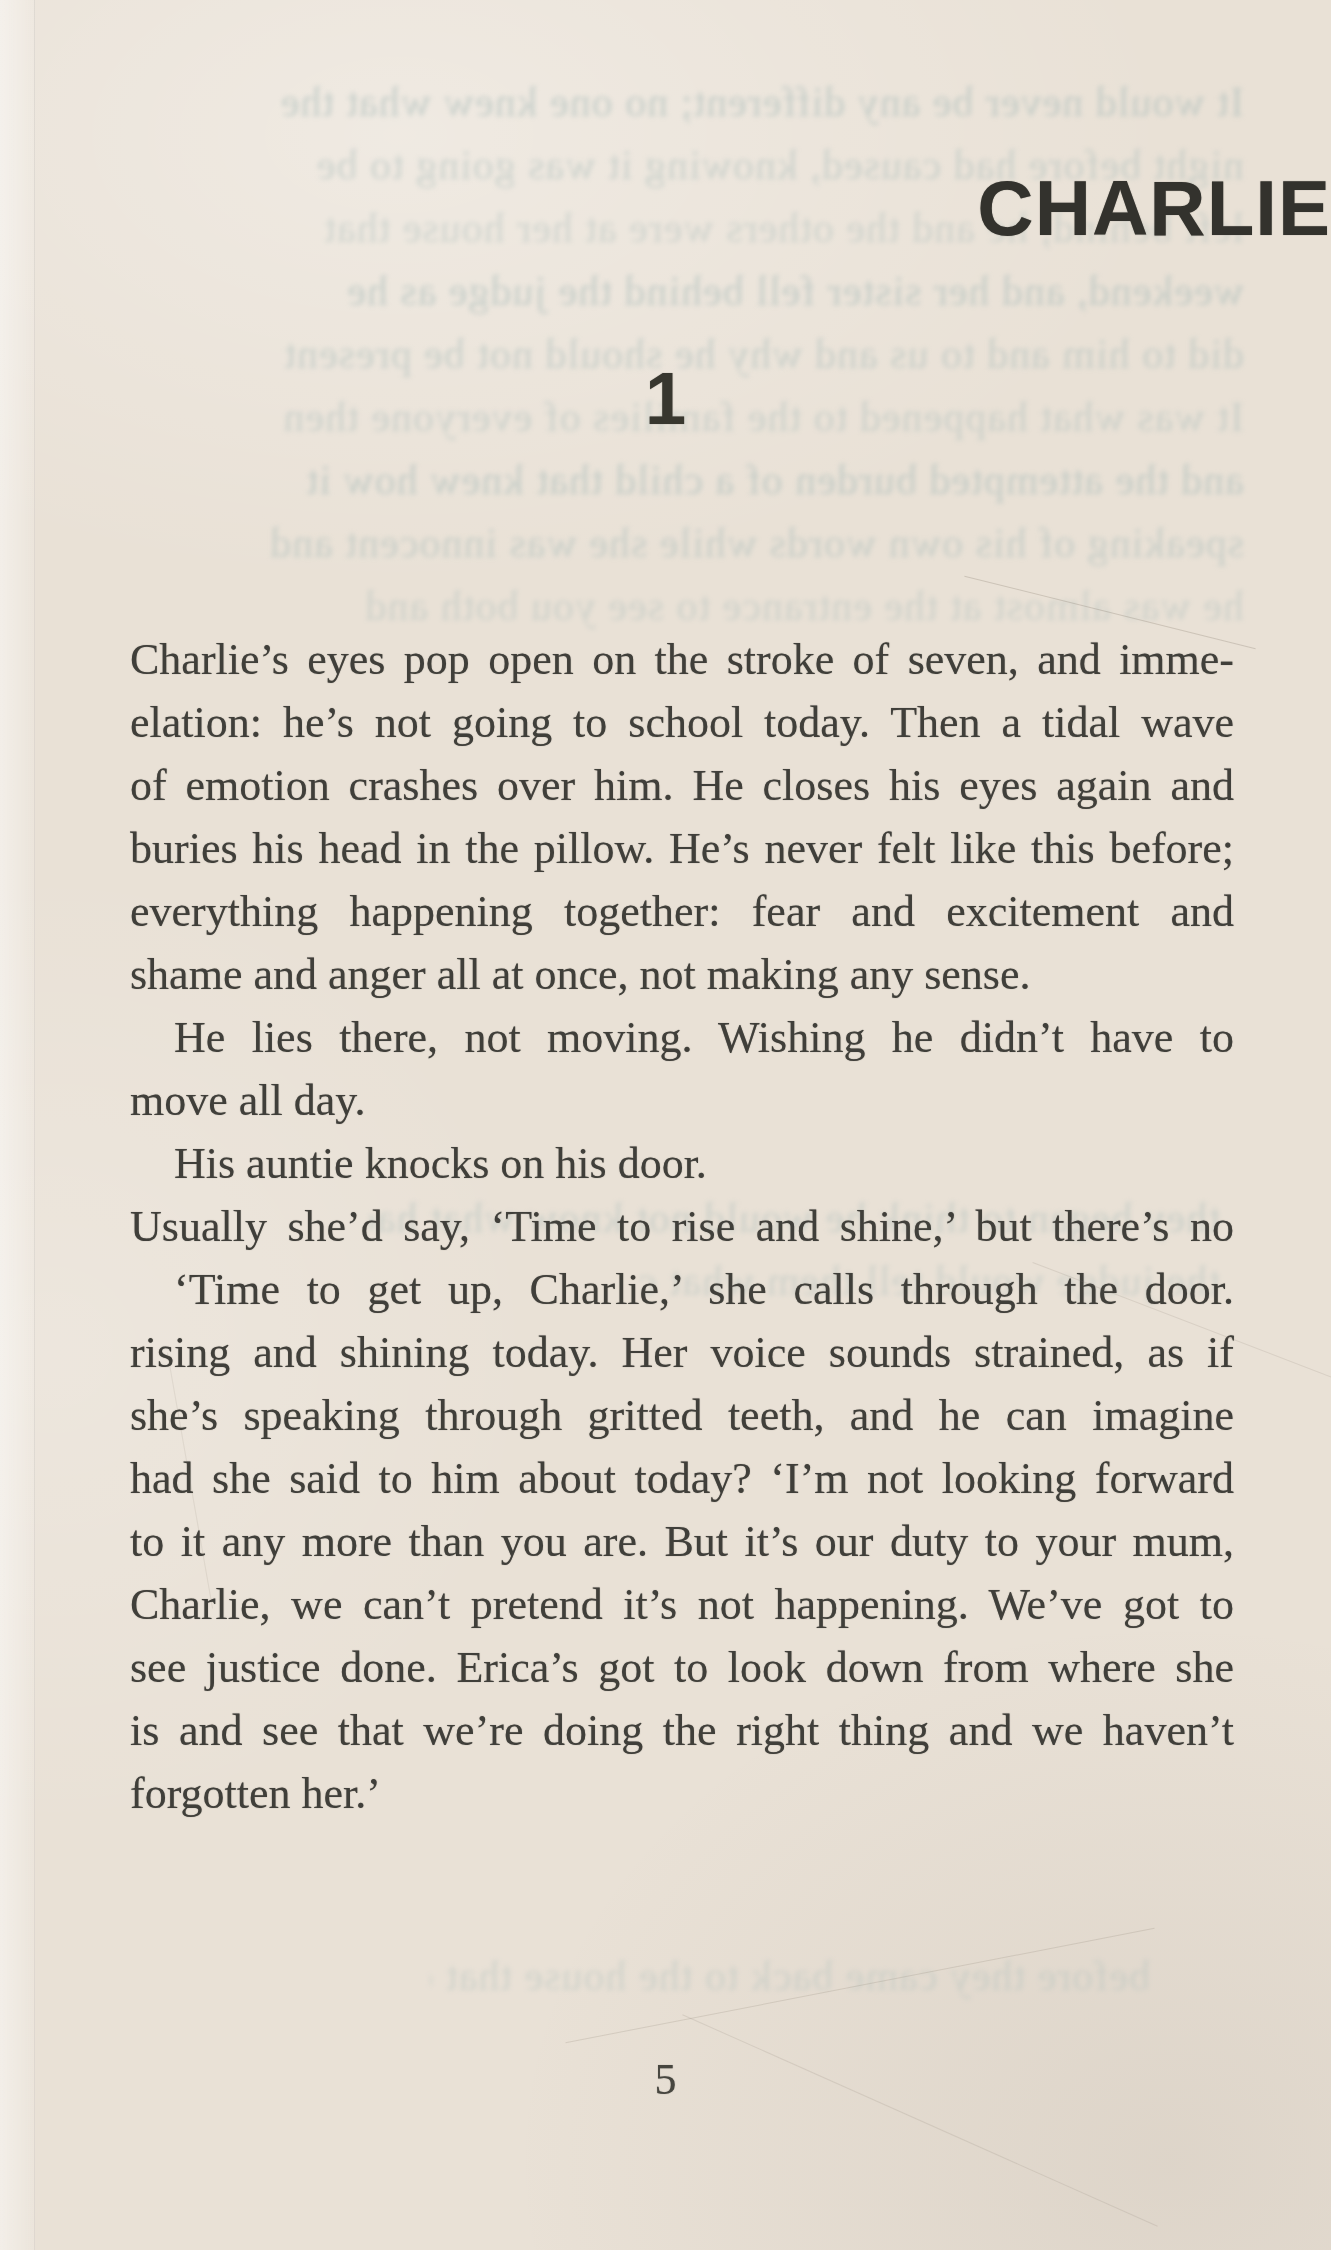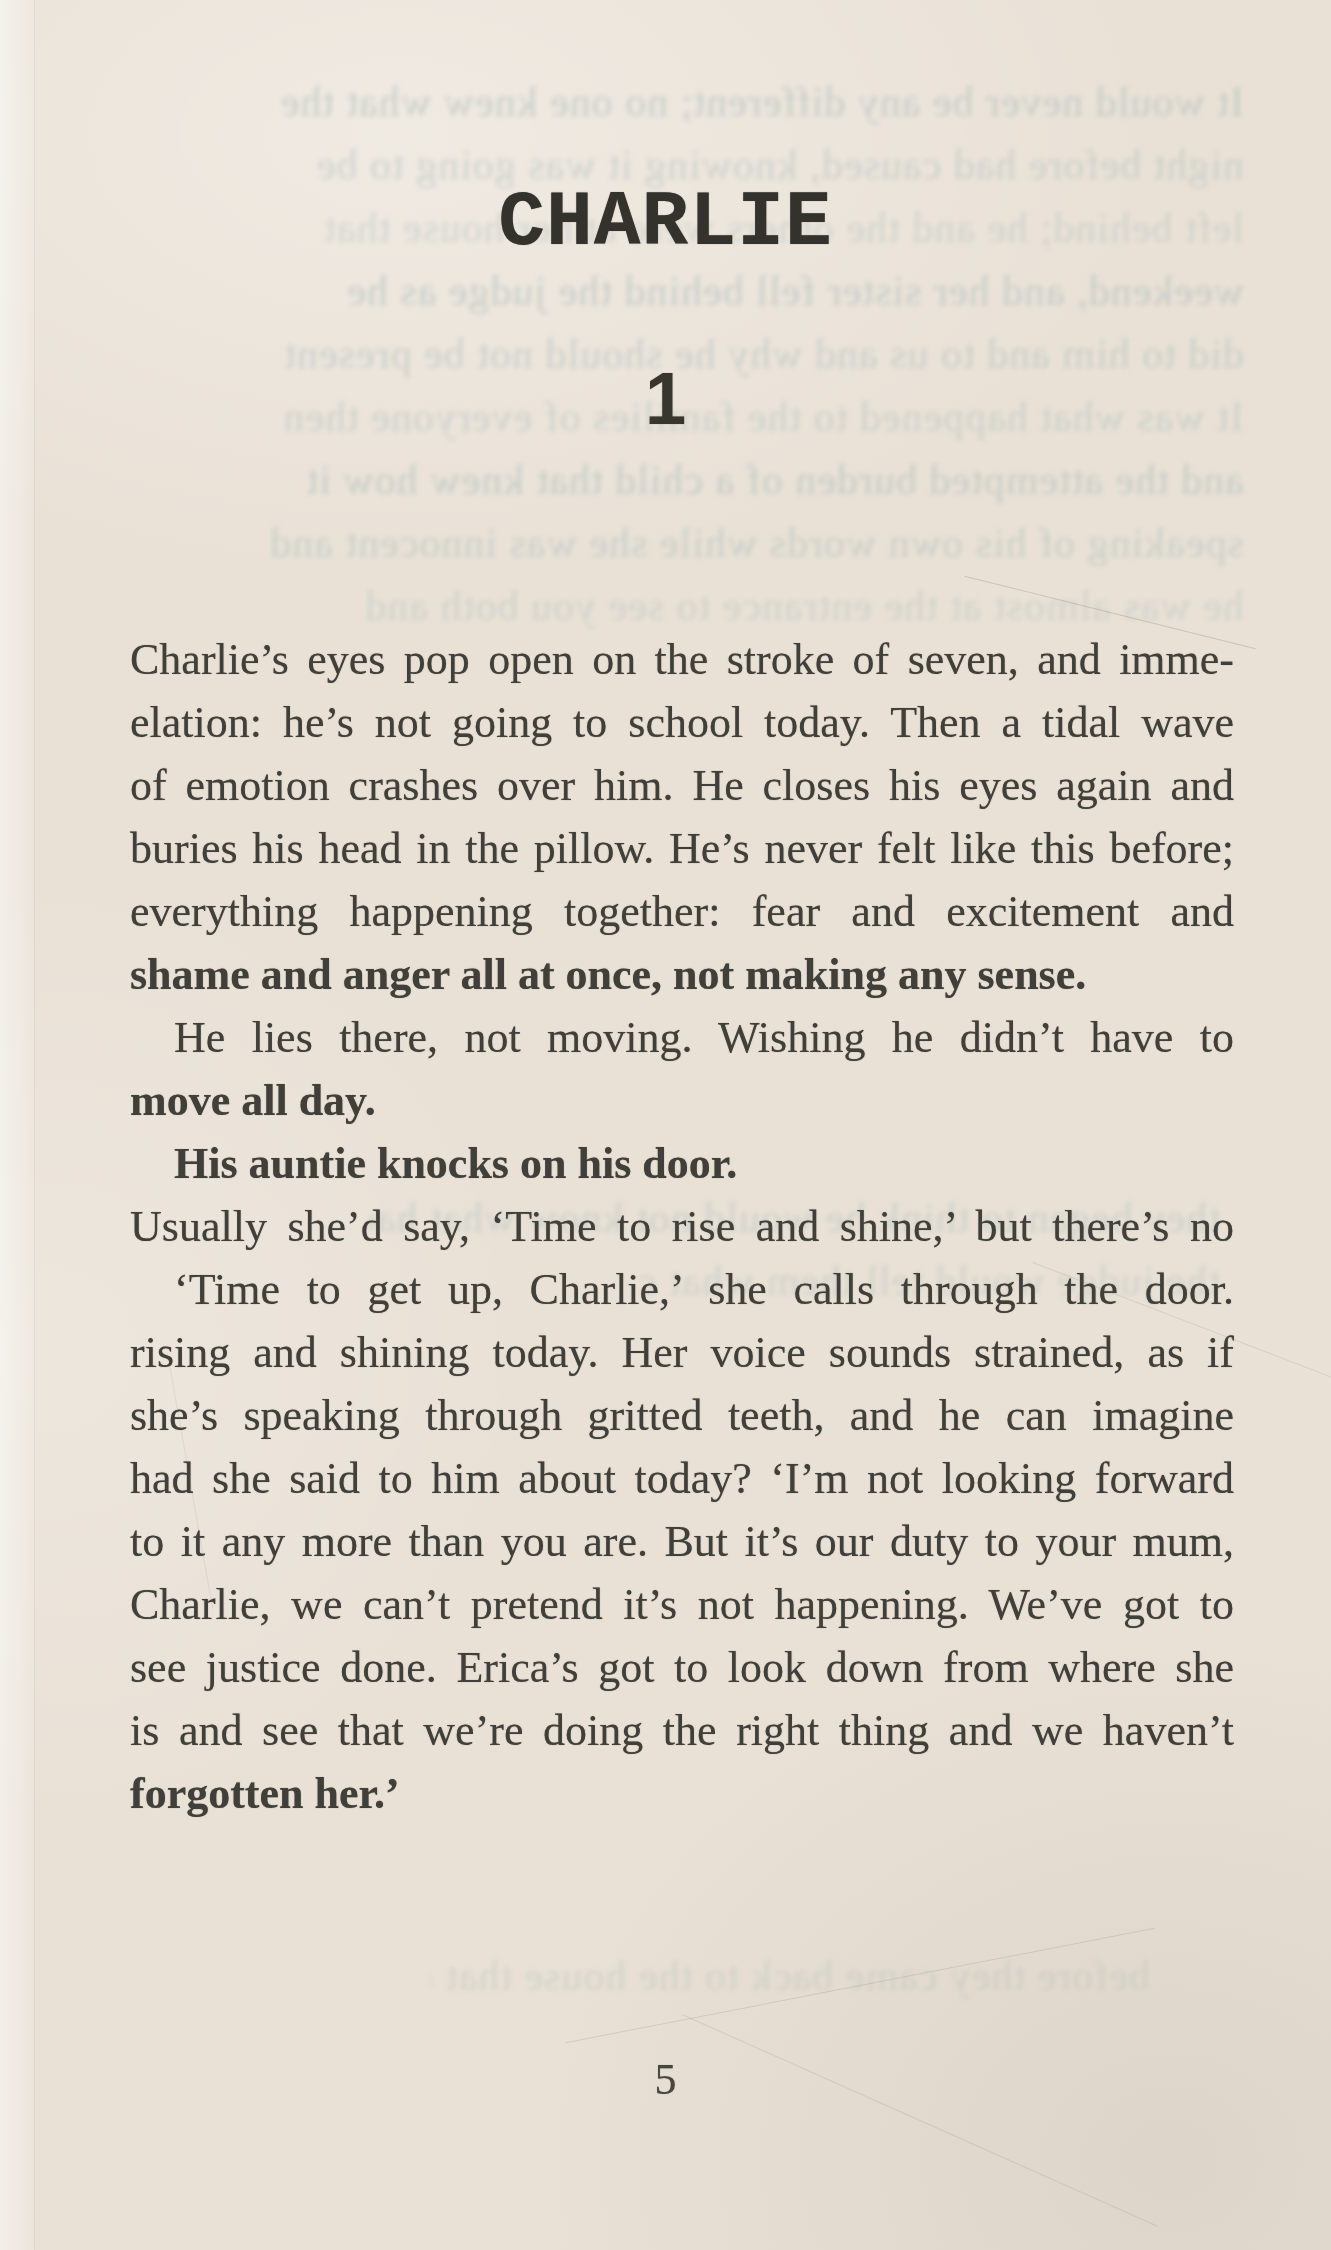--- a/index.html
+++ b/index.html
@@ -36,23 +36,23 @@
     color: #afbfbc;
     transform: scaleX(-1);
     filter: blur(2.6px);
     white-space: nowrap;
     overflow: hidden;
     letter-spacing: 1px;
   }
 
   .chapter-title {
     position: absolute;
-    top: 184px; left: 0; width: 100%;
-    text-align: center;
-    font-family: Liberation Mono, monospace;
+    top: 169px; left: 0; width: 100%;
+    text-align: right;
+    font-family: Liberation Sans, sans-serif;
     font-weight: bold;
     font-size: 78px;
     line-height: 1;
     letter-spacing: 1px;
     color: #33322d;
     text-shadow: 0 0 1px rgba(50,49,44,0.5);
   }
 
   .chapter-number {
     position: absolute;
@@ -68,21 +68,21 @@
 
   .body-text {
     position: absolute;
     top: 628px; left: 130px; width: 1104px;
     font-size: 44px;
     line-height: 63px;
     color: #403f3a;
     text-shadow: 0 0 1px rgba(62,60,55,0.55);
   }
   .text-line { text-align: justify; text-align-last: justify; text-justify: inter-word; }
-  .text-line.end { text-align-last: left; font-weight: bold; }
+  .text-line.end { text-align-last: left; }
   .text-line.indent { text-indent: 44px; }
 
   .page-number {
     position: absolute;
     top: 2048px; left: 0; width: 100%;
     text-align: center;
     font-size: 44px;
     line-height: 63px;
     color: #47463f;
     text-shadow: 0 0 1px rgba(62,60,55,0.5);

